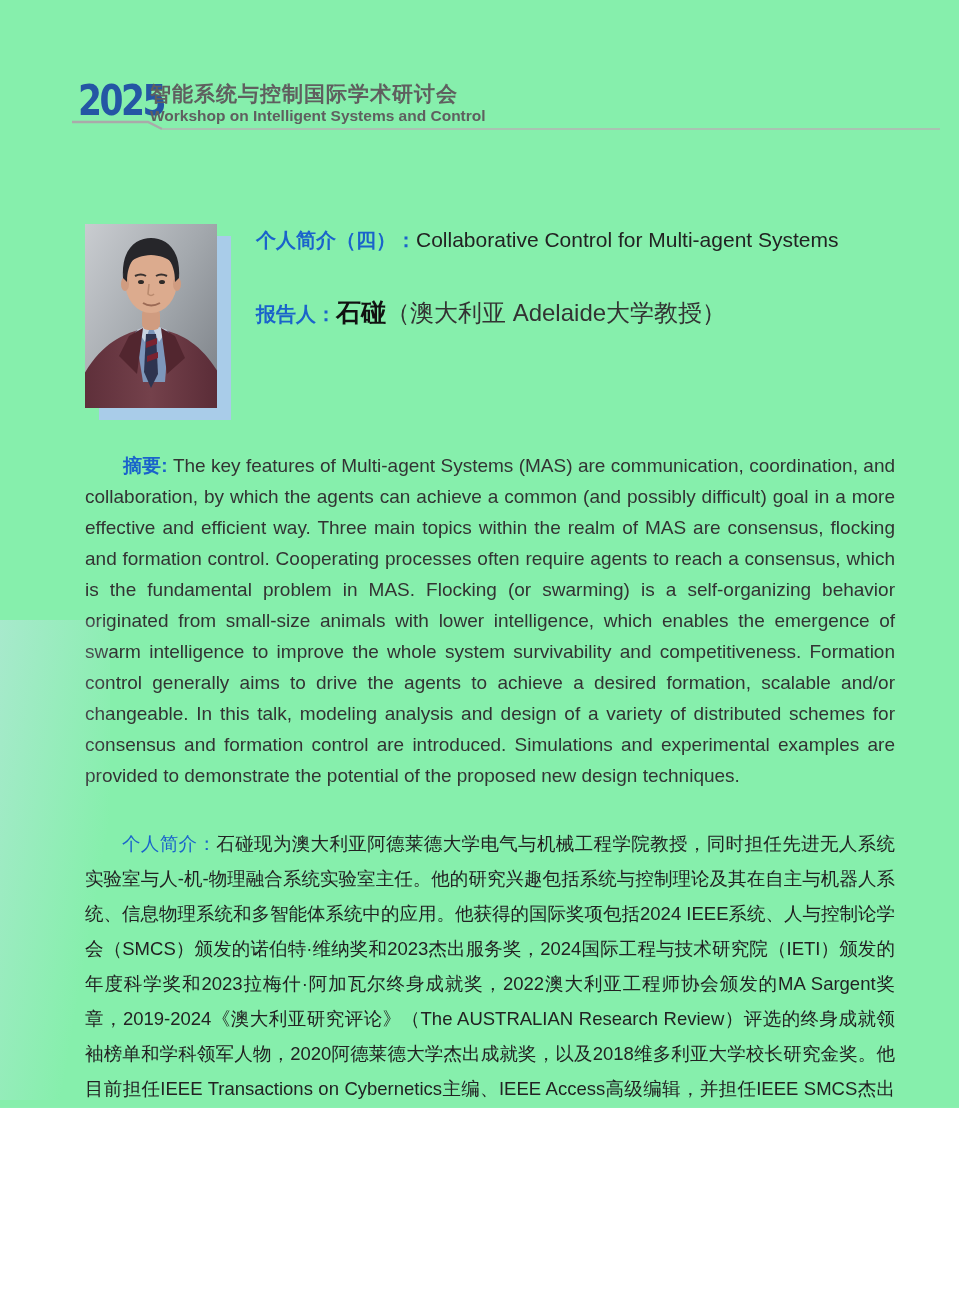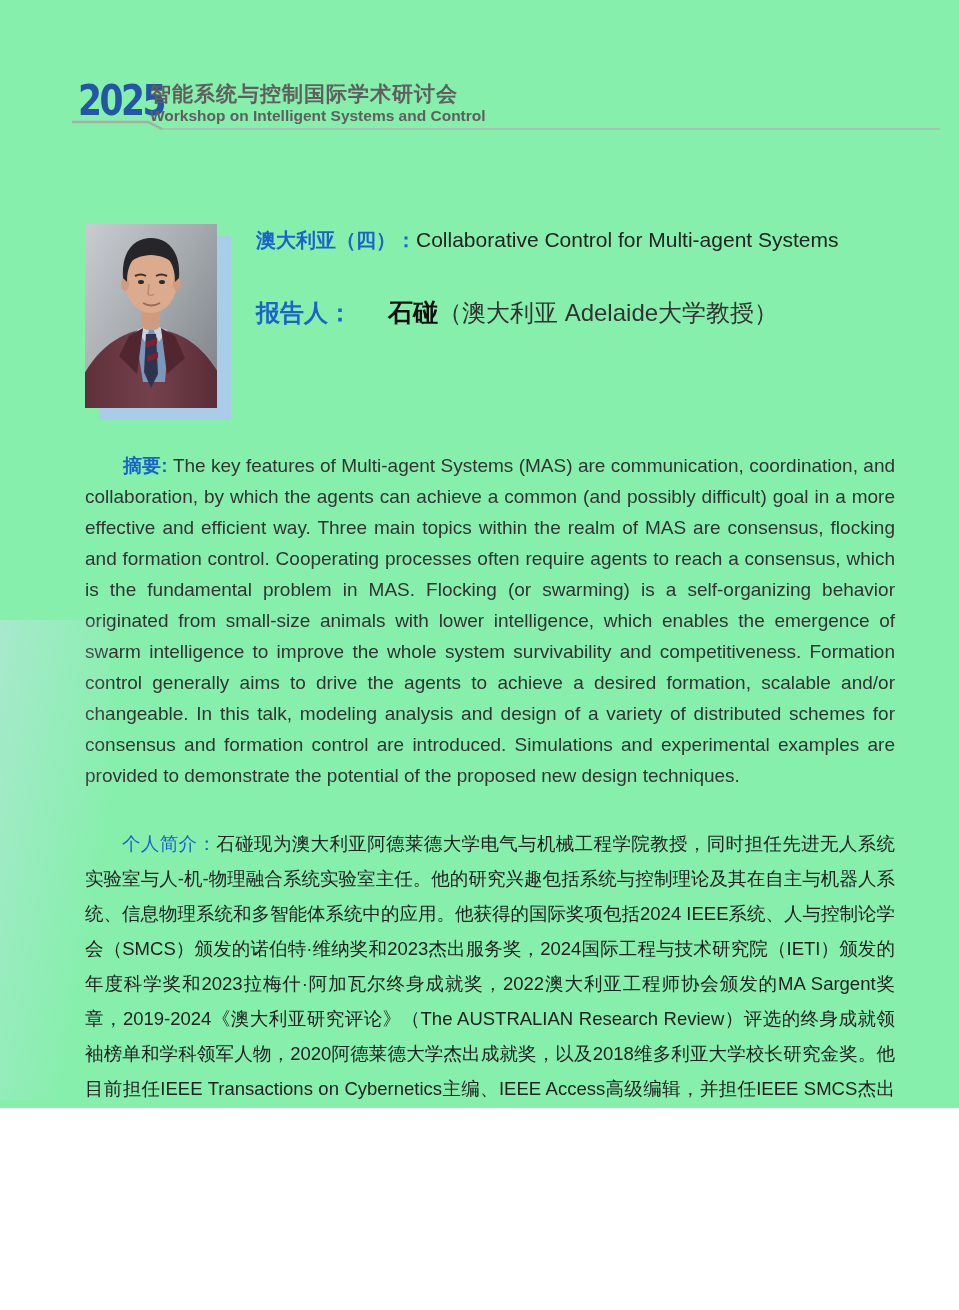--- a/index.html
+++ b/index.html
@@ -20,22 +20,22 @@
 
   
   .photo-wrap{position:absolute;left:85px;top:224px;width:146px;height:198px;}
   .photo-shadow{position:absolute;left:14px;top:12px;width:132px;height:184px;background:#a9cce9;}
   .photo{position:absolute;left:0;top:0;width:132px;height:184px;box-shadow:0 0 0 1px rgba(0,0,0,.25) inset;}
 
   .talk-title-row{position:absolute;left:256px;top:227px;width:660px;white-space:nowrap;}
   .talk-label{color:#1a63cb;font-weight:bold;font-size:20px;}
   .talk-title{color:#222222;font-size:21px;}
   .speaker-row{position:absolute;left:256px;top:296px;width:660px;white-space:nowrap;}
-  .speaker-label{color:#1a63cb;font-weight:bold;font-size:24px;}
-  .speaker-name{color:#111111;font-weight:bold;font-size:25px;margin-left:36px;}
+  .speaker-label{color:#1a63cb;font-weight:bold;font-size:20px;}
+  .speaker-name{color:#111111;font-weight:bold;font-size:25px;}
   .speaker-aff{color:#333333;font-size:24px;}
 
   
   .abstract-p{
     position:absolute;left:85px;top:450px;width:810px;margin:0;
     font-size:19px;line-height:31px;color:#333333;
     text-align:justify;text-indent:38px;
   }
   .abstract-p .lbl{color:#1a63cb;font-weight:bold;}
   .bio-p{
@@ -120,21 +120,21 @@
       <path d="M50 52 Q 56 49 61 52" stroke="#3a3230" stroke-width="2" fill="none"></path>
       <path d="M71 52 Q 76 49 82 52" stroke="#3a3230" stroke-width="2" fill="none"></path>
       <ellipse cx="56" cy="58" rx="3" ry="2" fill="#2e2a28"></ellipse>
       <ellipse cx="77" cy="58" rx="3" ry="2" fill="#2e2a28"></ellipse>
       <path d="M64 60 L63 70 Q 66 73 69 70" stroke="#b98a6e" stroke-width="1.6" fill="none"></path>
       <path d="M58 79 Q 66 84 75 79" stroke="#9c6a55" stroke-width="2" fill="none"></path>
     </svg>
   </div>
 
   <div class="talk-title-row">
-    <span class="talk-label">澳大利亚（四）：</span><span class="talk-title">Collaborative Control for Multi-agent Systems</span>
+    <span class="talk-label">个人简介（四）：</span><span class="talk-title">Collaborative Control for Multi-agent Systems</span>
   </div>
   <div class="speaker-row">
     <span class="speaker-label">报告人：</span><span class="speaker-name">石碰</span><span class="speaker-aff">（澳大利亚 Adelaide大学教授）</span>
   </div>
 
   <p class="abstract-p">
     <span class="lbl">摘要:</span><span> The key features of Multi-agent Systems (MAS) are communication, coordination, and collaboration, by which the agents can achieve a common (and possibly difficult) goal in a more effective and efficient way. Three main topics within the realm of MAS are consensus, flocking and formation control. Cooperating processes often require agents to reach a consensus, which is the fundamental problem in MAS. Flocking (or swarming) is a self-organizing behavior originated from small-size animals with lower intelligence, which enables the emergence of swarm intelligence to improve the whole system survivability and competitiveness. Formation control generally aims to drive the agents to achieve a desired formation, scalable and/or changeable. In this talk, modeling analysis and design of a variety of distributed schemes for consensus and formation control are introduced. Simulations and experimental examples are provided to demonstrate the potential of the proposed new design techniques.</span>
   </p>
 
   <p class="bio-p">

